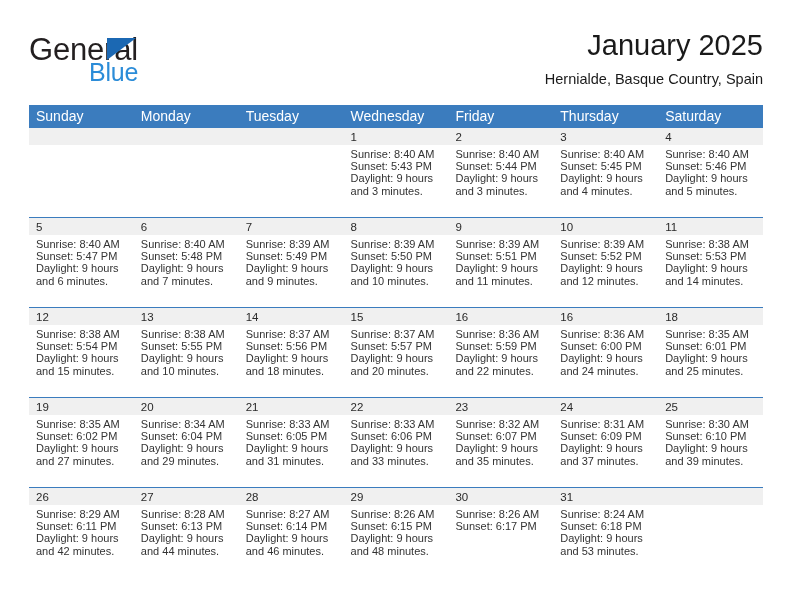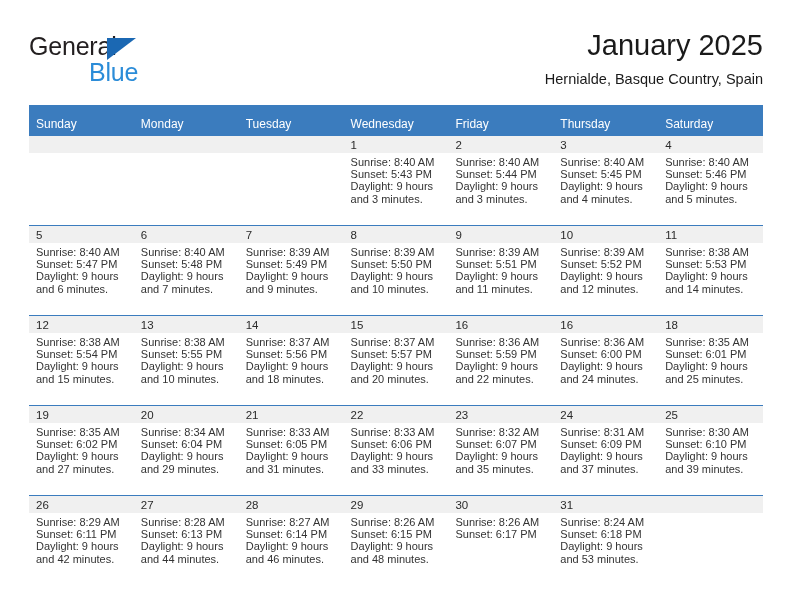--- a/index.html
+++ b/index.html
@@ -33,21 +33,21 @@
     position: absolute;
     left: 0;
     top: 4px;
     width: 190px;
     height: 58px;
   }
   .logo-general {
     position: absolute;
     left: 0;
     top: 0;
-    font-size: 25px;
+    font-size: 31px;
     letter-spacing: -0.2px;
     color: #231f20;
     font-family: "Liberation Sans", sans-serif;
   }
   .logo-triangle {
     position: absolute;
     left: 78px;
     top: 6px;
     width: 0;
     height: 0;
@@ -92,22 +92,22 @@
     width: 734px;
   }
   .weekdays {
     display: flex;
     width: 100%;
     background: #3b7cbe;
   }
   .weekday {
     flex: 1 1 0;
     box-sizing: border-box;
-    padding: 12px 0 5px 7px;
-    font-size: 12px;
+    padding: 4px 0 5px 7px;
+    font-size: 14px;
     color: #ffffff;
     line-height: 14px;
   }
 
   .week {
     display: flex;
     width: 100%;
     border-top: 1.5px solid #3b7cbe;
     box-sizing: border-box;
   }

